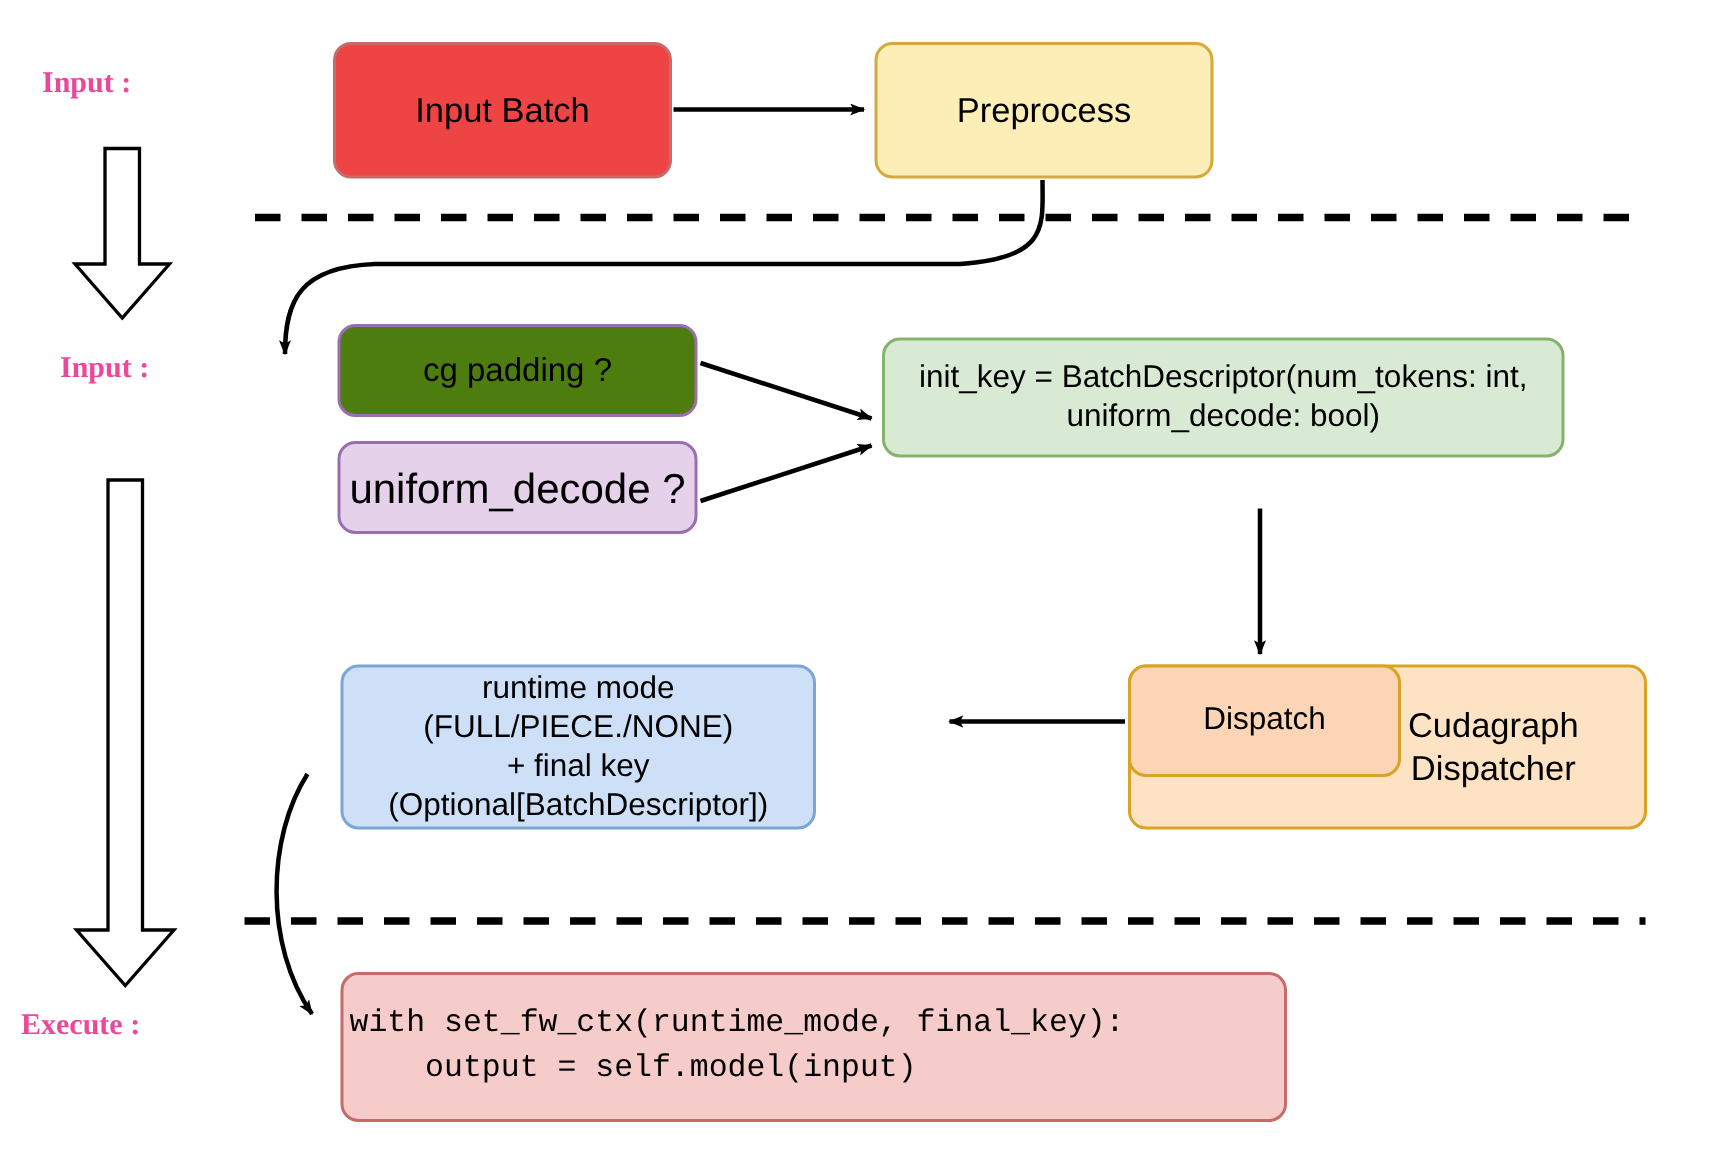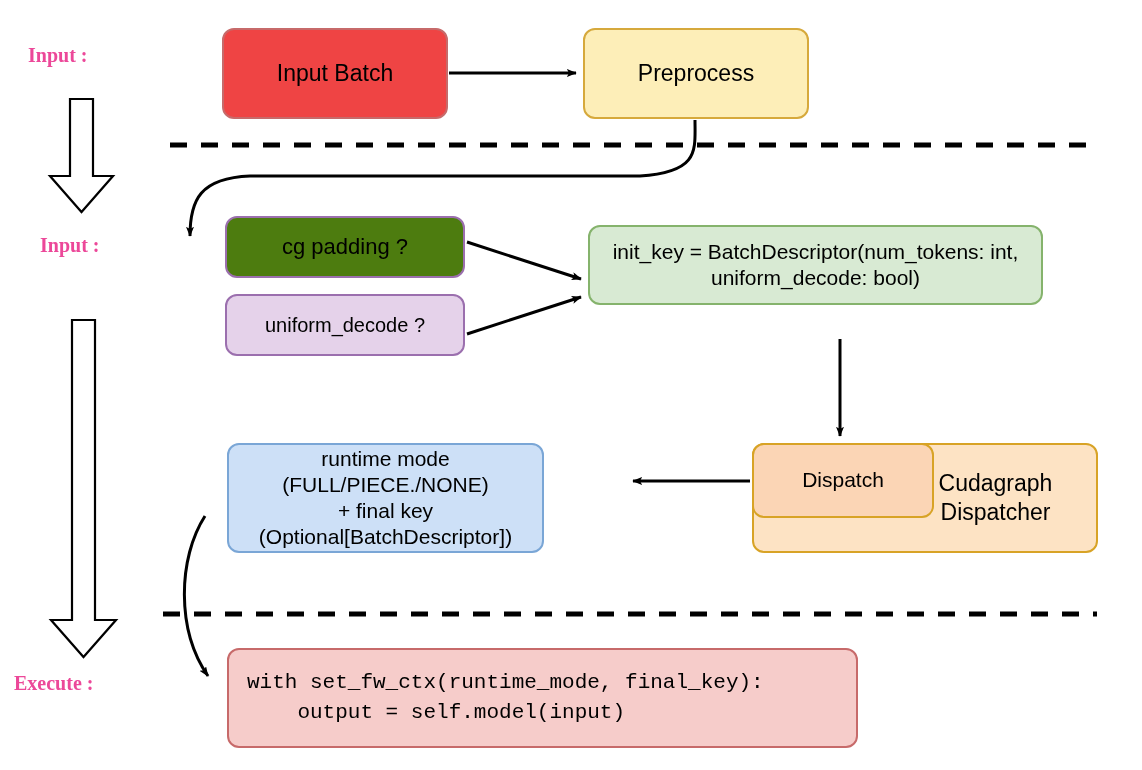--- a/index.html
+++ b/index.html
@@ -50,21 +50,21 @@
     font-size: 23px;
   }
   .node-cg-padding {
     left: 225px; top: 216px; width: 240px; height: 62px;
     background: #4d7c0f; border-color: #9b6fae;
     font-size: 22px;
   }
   .node-uniform-decode {
     left: 225px; top: 294px; width: 240px; height: 62px;
     background: #e5d2ea; border-color: #9b6fae;
-    font-size: 20px;
+    font-size: 28px;
   }
   .node-init-key {
     left: 588px; top: 225px; width: 455px; height: 80px;
     background: #d8ead3; border-color: #85b36c;
     font-size: 21px;
     padding: 0 10px;
   }
   .node-dispatcher-outer {
     left: 752px; top: 443px; width: 346px; height: 110px;
     background: #fde3c4; border-color: #d8a326;
@@ -88,21 +88,21 @@
     background: #cde0f7; border-color: #7aa6d6;
     font-size: 21px;
     padding: 0 8px;
   }
   .node-code {
     left: 227px; top: 648px; width: 631px; height: 100px;
     background: #f6ccca; border-color: #c76a6a;
     font-family: "Liberation Mono", monospace;
     font-size: 21px;
     justify-content: flex-start;
-    padding-left: 18px;
+    padding-left: 4px;
     white-space: pre;
     text-align: left;
     line-height: 1.45;
   }
   svg.overlay {
     position: absolute;
     left: 0; top: 0;
     width: 1142px;
     height: 770px;
     pointer-events: none;

